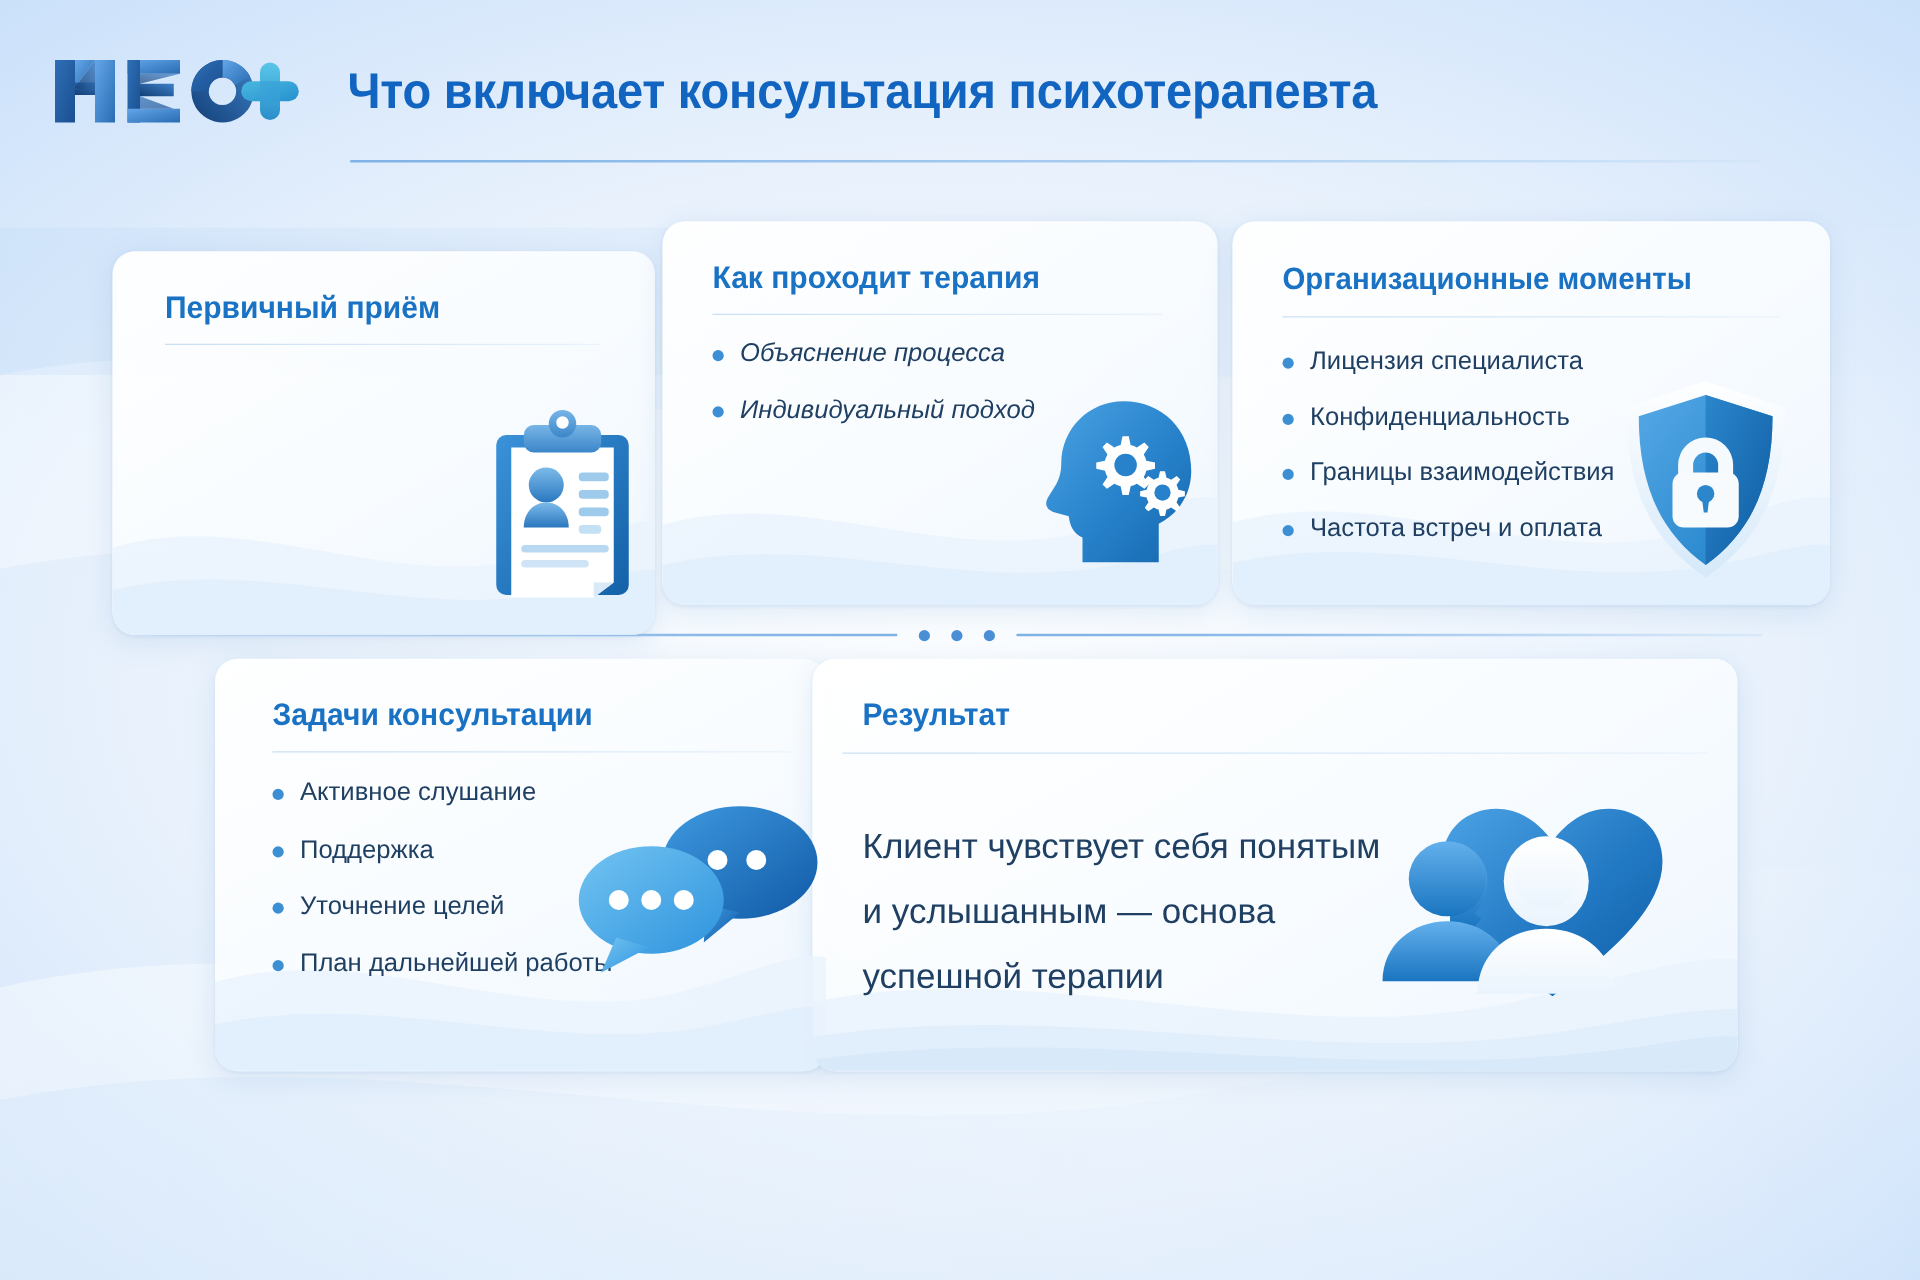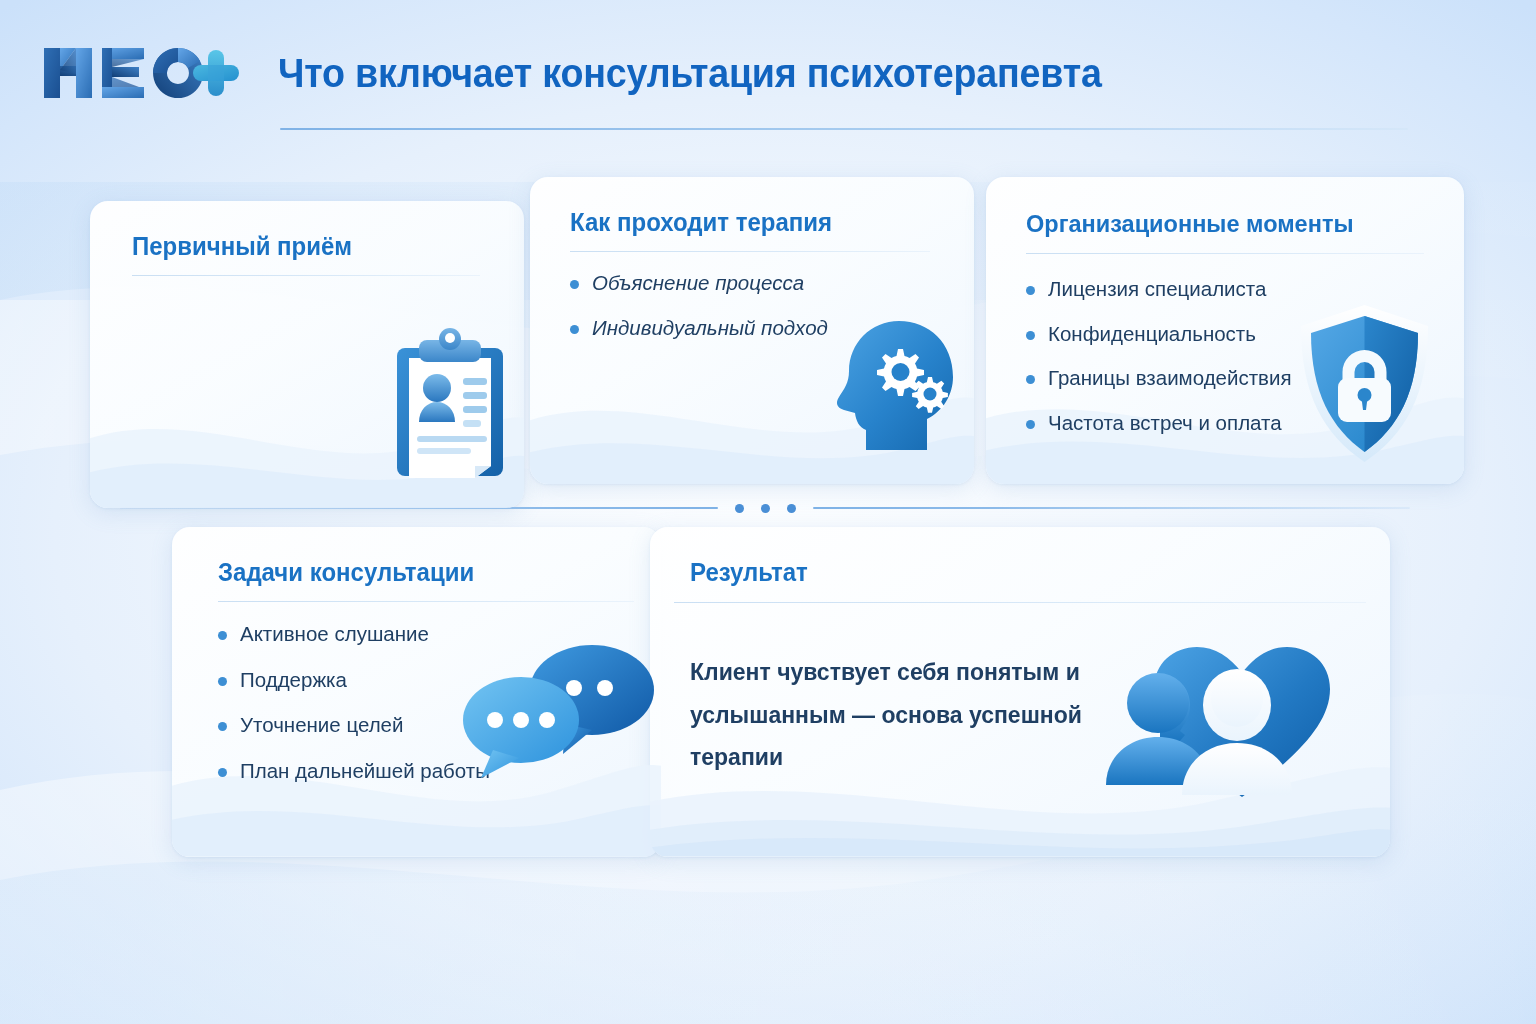--- a/index.html
+++ b/index.html
@@ -163,23 +163,22 @@
   
   #card-result { left: 650px; top: 527px; width: 740px; height: 330px; }
   #card-result .card-title   { left: 40px; top: 31px; }
   #card-result .card-divider { left: 24px; top: 75px; width: 692px; }
   .result-text {
     position: absolute;
     left: 40px;
     top: 124px;
     width: 420px;
     color: #1f3f63;
-    font-size: 23px;
+    font-size: 28px;
     line-height: 1.85;
-    font-weight: bold;
   }
 
   
   .card-icon { position: absolute; z-index: 3; }
   #icon-clipboard { left: 299px; top: 125px; width: 122px; height: 156px; }
   #icon-head      { left: 305px; top: 138px; width: 128px; height: 135px; }
   #icon-shield    { left: 310px; top: 125px; width: 137px; height: 163px; }
   #icon-chat      { left: 287px; top: 105px; width: 200px; height: 157px; }
   #icon-couple    { left: 432px; top: 90px;  width: 270px; height: 200px; }
 

